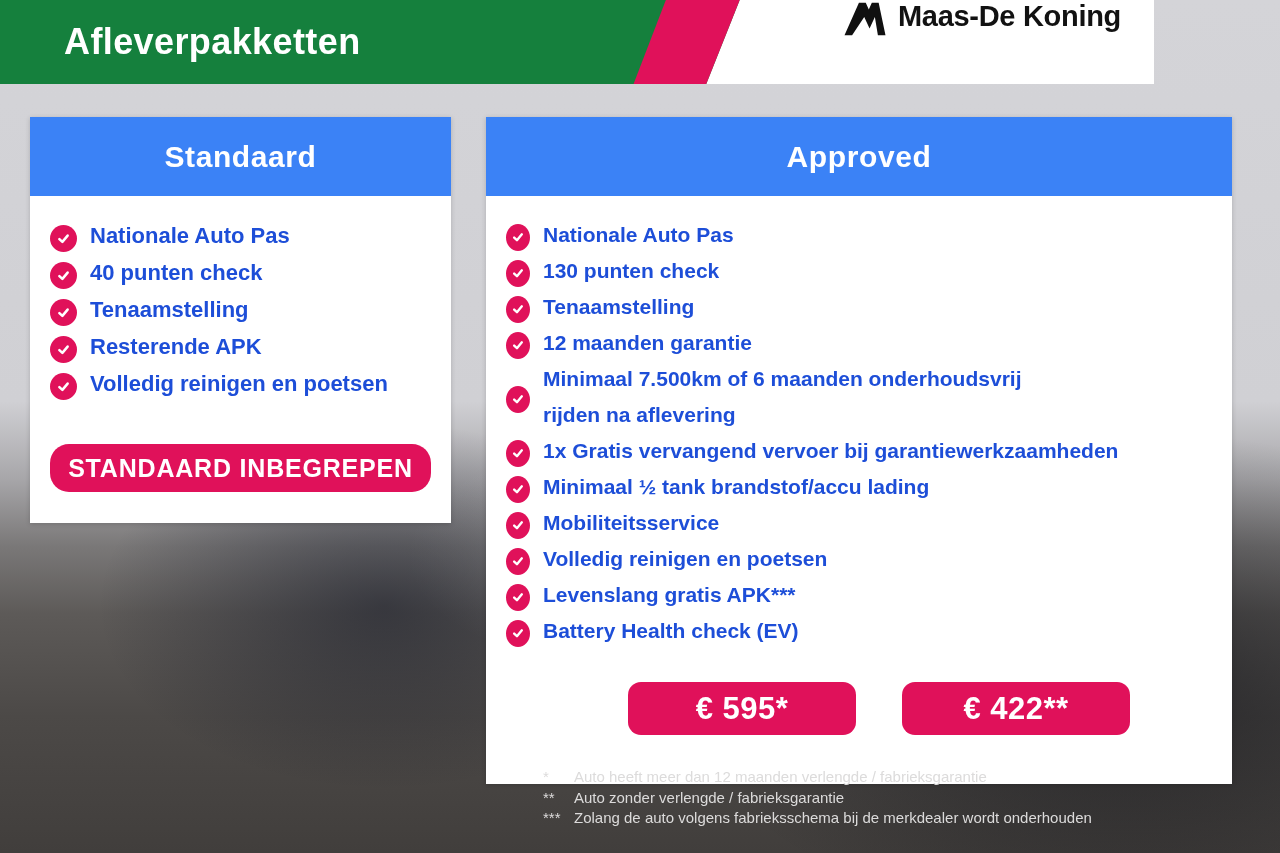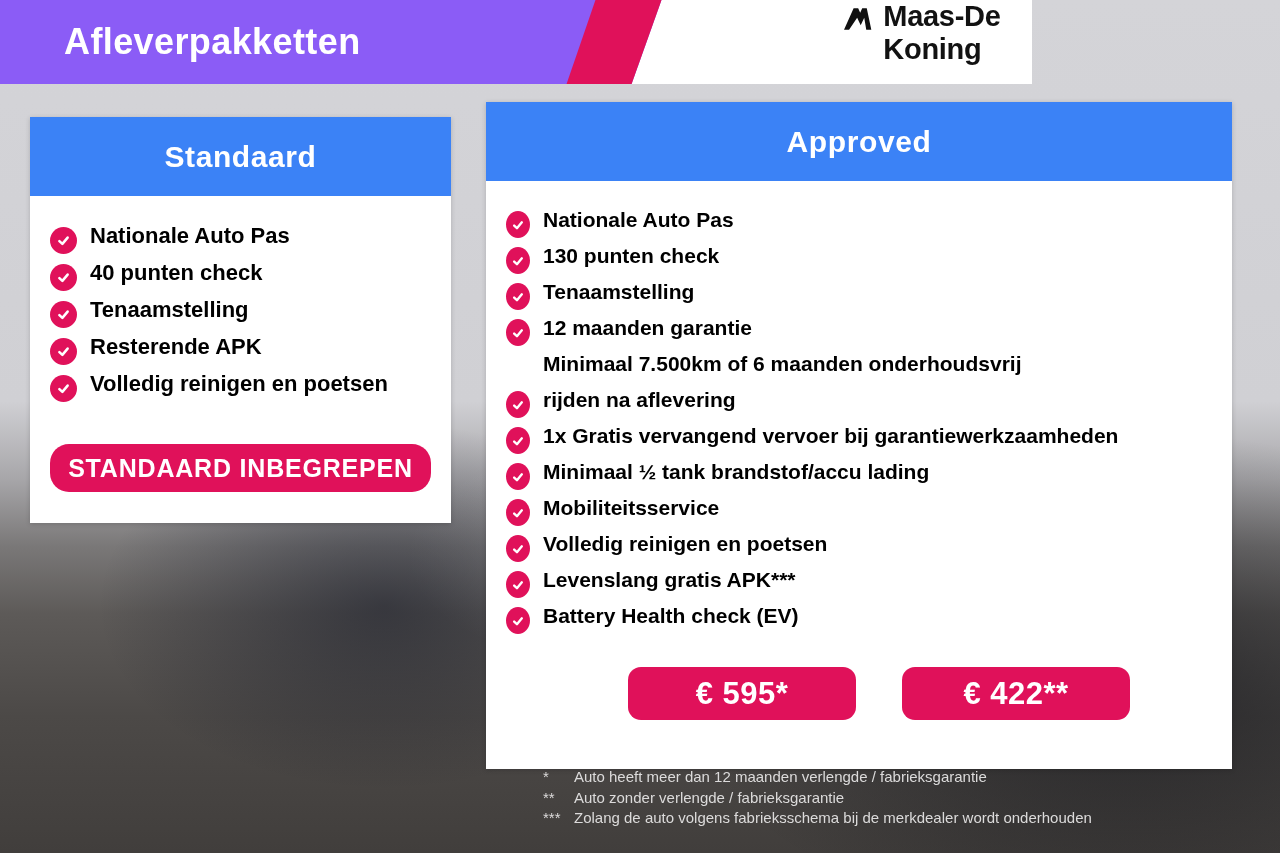--- a/index.html
+++ b/index.html
@@ -8,21 +8,21 @@
     position: relative;
     font-family: "Liberation Sans", "DejaVu Sans", sans-serif;
     background:
       radial-gradient(420px 270px at 30% 71%, rgba(16,20,34,0.50), transparent 68%),
       radial-gradient(640px 360px at 88% 80%, rgba(8,10,16,0.55), transparent 70%),
       radial-gradient(260px 150px at 46% 65%, rgba(235,235,240,0.18), transparent 70%),
       linear-gradient(180deg, #d4d4d8 0%, #d0d0d4 47%, #a8a7aa 56%, #7a7878 64%, #5d5a58 72%, #4c4947 84%, #413e3c 100%);
   }
 
   
-  .banner { position: absolute; top: 0; left: 0; width: 1032px; height: 84px; background: #8b5cf6; }
+  .banner { position: absolute; top: 0; left: 0; width: 1154px; height: 84px; background: #15803d; }
   .banner-white {
     position: absolute; inset: 0; background: #ffffff;
     clip-path: polygon(64.1% 0, 100% 0, 100% 100%, 61.2% 100%);
   }
   .banner-stripe {
     position: absolute; inset: 0; background: #e0115a;
     clip-path: polygon(57.7% 0, 64.1% 0, 61.2% 100%, 54.9% 100%);
   }
   .page-title {
     position: absolute; left: 64px; top: 0; height: 84px;
@@ -32,28 +32,28 @@
   .brand {
     position: absolute; left: 843px; top: 0; height: 84px;
     display: flex; align-items: flex-start; gap: 11px;
   }
   .brand svg { display: block; }
   .brand-name { color: #121212; font-size: 29px; font-weight: bold; letter-spacing: -0.3px; }
 
   
   .card { position: absolute; background: #ffffff; box-shadow: 0 1px 5px rgba(0,0,0,0.18); }
   .card-standard { left: 30px; top: 117px; width: 421px; height: 406px; }
-  .card-approved { left: 486px; top: 102px; width: 746px; height: 667px; }
+  .card-approved { left: 486px; top: 117px; width: 746px; height: 667px; }
   .card-header {
     height: 79px; background: #3b82f6;
     display: flex; align-items: center; justify-content: center;
     color: #ffffff; font-size: 30px; font-weight: bold; letter-spacing: 0.6px;
   }
   .features { list-style: none; padding: 21px 16px 0 20px; }
-  .feature { display: flex; align-items: flex-end; gap: 13px; color: #000000; font-weight: bold; }
+  .feature { display: flex; align-items: center; gap: 13px; color: #1d4ed8; font-weight: bold; }
   .card-standard .feature { line-height: 37px; font-size: 22px; }
   .card-approved .feature { line-height: 36px; font-size: 21px; }
   .feature-text { white-space: pre-line; }
   .check {
     flex: 0 0 auto; background: #e0115a; border-radius: 50%;
     display: flex; align-items: center; justify-content: center; margin-top: 5px;
   }
   .card-standard .check { width: 27px; height: 27px; }
   .card-approved .check { width: 24px; height: 27px; margin-top: 4px; }
 

